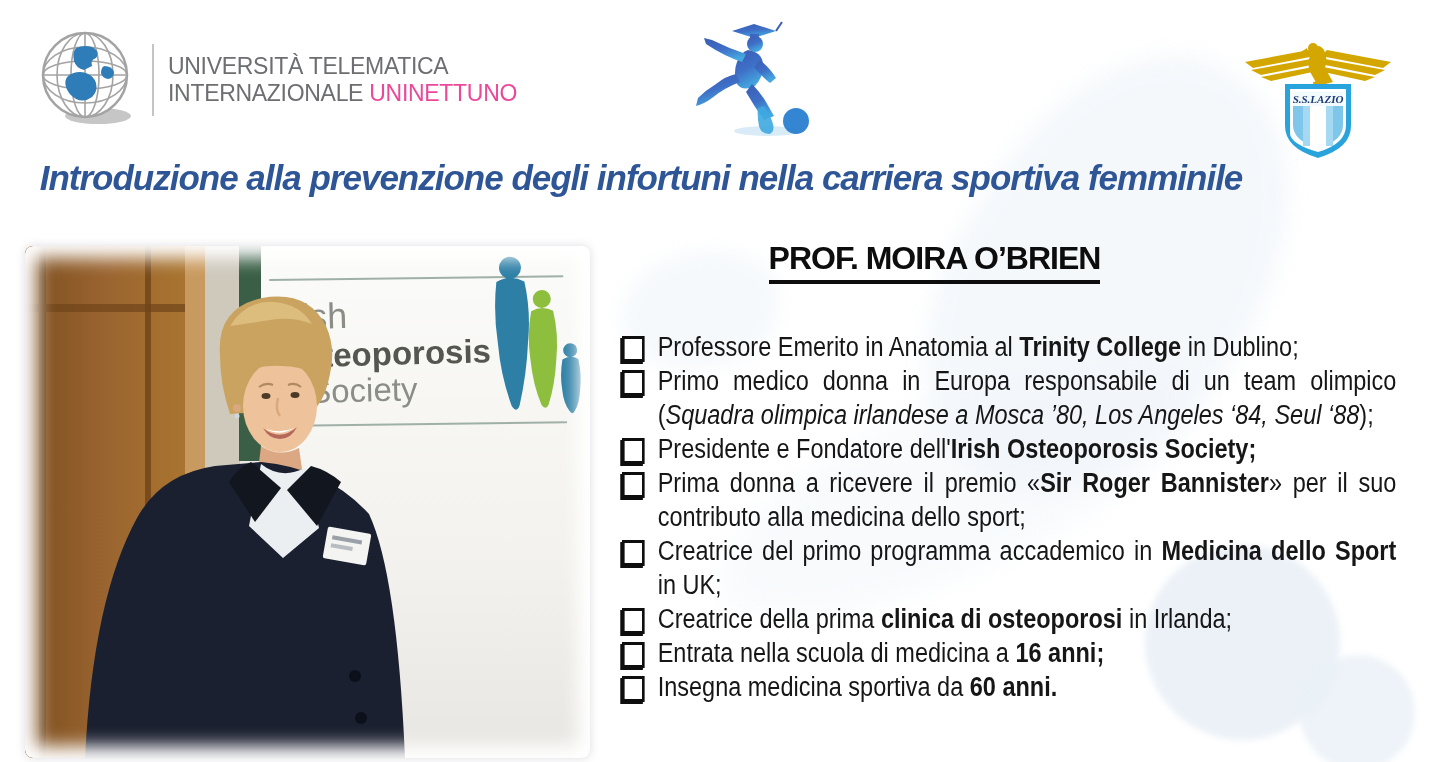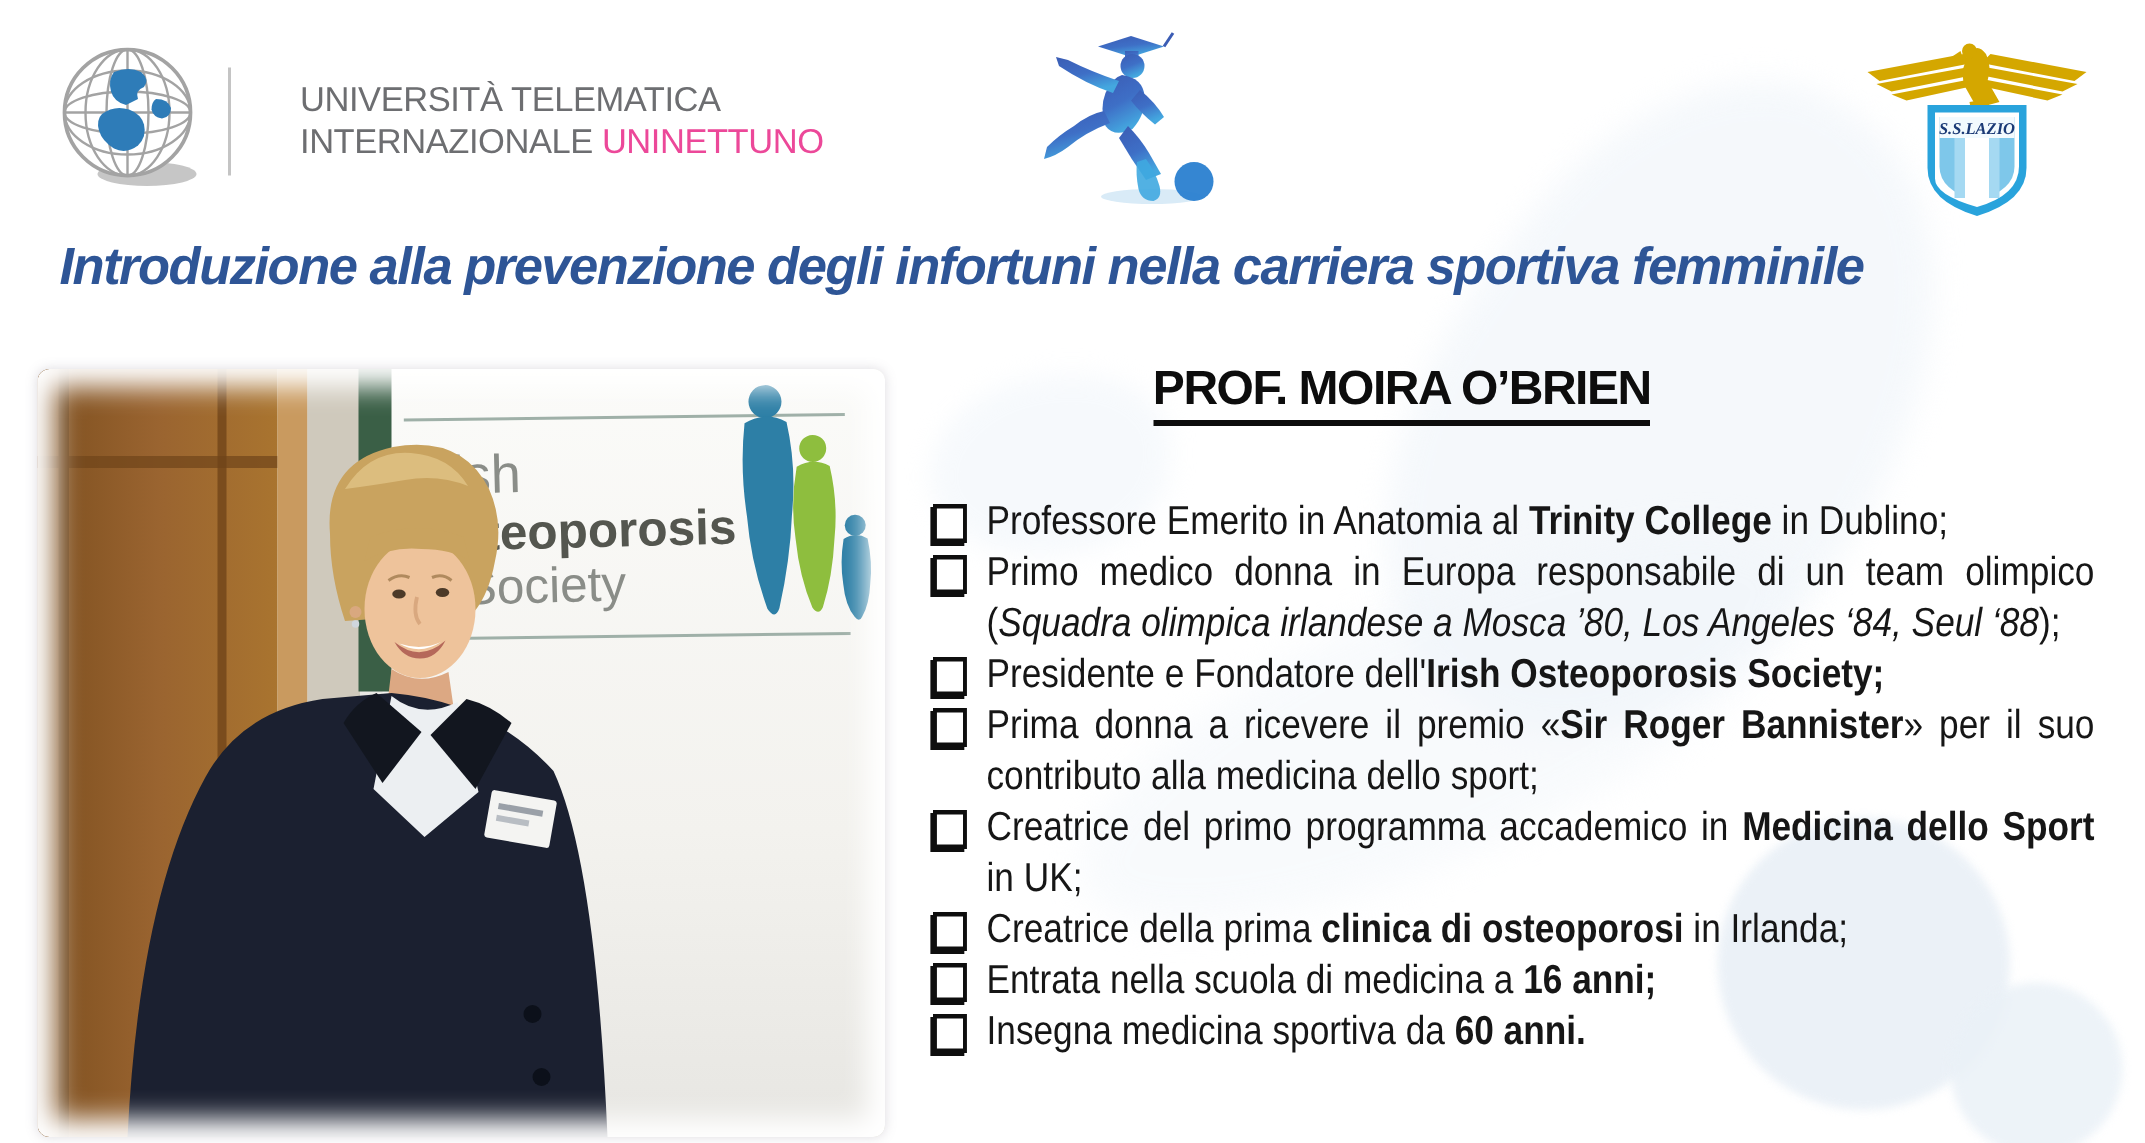--- a/index.html
+++ b/index.html
@@ -15,25 +15,25 @@
               border-radius:50%;filter:blur(3px);}
   .wm-circle2{left:1300px;top:655px;width:115px;height:115px;background:#eaf1f7;opacity:.85;
               border-radius:50%;filter:blur(3px);}
   .wm-blob{left:620px;top:250px;width:160px;height:120px;background:#eef4fa;opacity:.5;
            border-radius:60% 40% 55% 45%;filter:blur(8px);}
   
   .hdr{position:absolute;z-index:2;}
   .uninettuno{left:38px;top:28px;display:flex;align-items:center;gap:14px;}
   .u-divider{width:2px;height:72px;background:#c4c4c4;}
   .u-text{display:flex;flex-direction:column;line-height:1.18;letter-spacing:-.3px;
-          font-size:23px;font-weight:400;margin-left:32px;}
+          font-size:23px;font-weight:400;}
   .u-gray{color:#6d6e71;}
   .u-blue{color:#ec4899;}
   .soccer{left:668px;top:14px;}
-  .lazio{left:1243px;top:14px;}
+  .lazio{left:1243px;top:28px;}
   
   .title{position:absolute;z-index:2;left:0;top:158px;width:1282px;text-align:center;
          font-size:35px;font-weight:bold;font-style:italic;color:#2e5596;letter-spacing:-1px;}
   
   .photo-wrap{position:absolute;z-index:1;left:25px;top:246px;width:565px;height:512px;
               border-radius:8px;overflow:hidden;box-shadow:inset 0 0 16px 10px #ffffff,0 0 8px rgba(120,110,130,.25);}
   .photo-wrap svg{display:block;}
   .photo-fade{position:absolute;inset:0;box-shadow:inset 0 0 18px 12px #ffffff;border-radius:8px;}
   
   .heading-wrap{position:absolute;z-index:2;left:622px;top:240px;width:775px;text-align:center;

